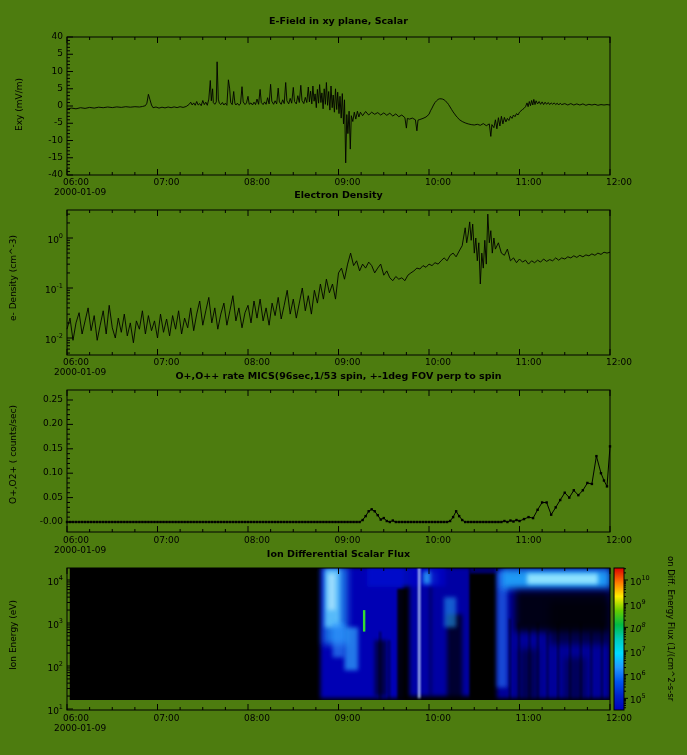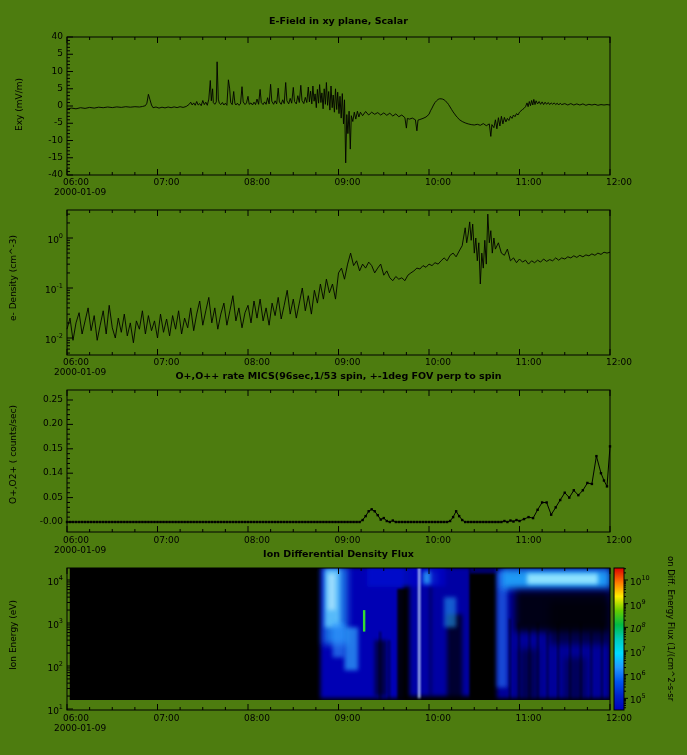--- a/index.html
+++ b/index.html
@@ -652,22 +652,23 @@
         <line x1="624" y1="585.2502725084207" x2="626" y2="585.2502725084207" stroke="#000" stroke-width="1"></line>
         <line x1="624" y1="583.6659097850226" x2="626" y2="583.6659097850226" stroke="#000" stroke-width="1"></line>
         <line x1="624" y1="582.2934723678486" x2="626" y2="582.2934723678486" stroke="#000" stroke-width="1"></line>
         <line x1="624" y1="581.082896771609" x2="626" y2="581.082896771609" stroke="#000" stroke-width="1"></line>
         <line x1="624" y1="572.8758241226162" x2="626" y2="572.8758241226162" stroke="#000" stroke-width="1"></line>
         <line x1="624" y1="568.7084483858044" x2="626" y2="568.7084483858044" stroke="#000" stroke-width="1"></line>
       </g>
     </svg>
 
   <div class="title" style="top:15px">E-Field in xy plane, Scalar</div>
+  <div class="title" style="top:189px">Electron Density</div>
   <div class="title" style="top:370px">O+,O++ rate MICS(96sec,1/53 spin, +-1deg FOV perp to spin</div>
-  <div class="title" style="top:548px">Ion Differential Density Flux</div>
+  <div class="title" style="top:548px">Ion Differential Scalar Flux</div>
 
   <div class="ylab" style="left:14px;top:78px">Exy (mV/m)</div>
   <div class="ylab" style="left:8px;top:235px">e- Density (cm^-3)</div>
   <div class="ylab" style="left:8px;top:405px">O+,O2+ ( counts/sec)</div>
   <div class="ylab" style="left:8px;top:600px">Ion Energy (eV)</div>
 
   <div class="cblab" style="left:666px;top:556px">on Diff. Energy Flux (1/(cm^2-s-sr</div>
 
   <div id="tick-labels">
       <div class="tk yt" style="left: 17px; top: 31px;">40</div>
@@ -678,21 +679,21 @@
       <div class="tk yt" style="left: 17px; top: 117.25px;">-5</div>
       <div class="tk yt" style="left: 17px; top: 134.5px;">-10</div>
       <div class="tk yt" style="left: 17px; top: 151.75px;">-15</div>
       <div class="tk yt" style="left: 17px; top: 169px;">-40</div>
       <div class="tk yt" style="left: 17px; top: 232px;">10<sup>0</sup></div>
       <div class="tk yt" style="left: 17px; top: 282px;">10<sup>-1</sup></div>
       <div class="tk yt" style="left: 17px; top: 332px;">10<sup>-2</sup></div>
       <div class="tk yt" style="left: 17px; top: 394px;">0.25</div>
       <div class="tk yt" style="left: 17px; top: 418.4px;">0.20</div>
       <div class="tk yt" style="left: 17px; top: 442.8px;">0.15</div>
-      <div class="tk yt" style="left: 17px; top: 467.2px;">0.14</div>
+      <div class="tk yt" style="left: 17px; top: 467.2px;">0.10</div>
       <div class="tk yt" style="left: 17px; top: 491.6px;">0.05</div>
       <div class="tk yt" style="left: 17px; top: 516px;">-0.00</div>
       <div class="tk yt" style="left: 17px; top: 574px;">10<sup>4</sup></div>
       <div class="tk yt" style="left: 17px; top: 617px;">10<sup>3</sup></div>
       <div class="tk yt" style="left: 17px; top: 660px;">10<sup>2</sup></div>
       <div class="tk yt" style="left: 17px; top: 703px;">10<sup>1</sup></div>
       <div class="tk xt" style="left: 45px; top: 177px;">06:00</div>
       <div class="tk xt" style="left: 135.5px; top: 177px;">07:00</div>
       <div class="tk xt" style="left: 226px; top: 177px;">08:00</div>
       <div class="tk xt" style="left: 316.5px; top: 177px;">09:00</div>

